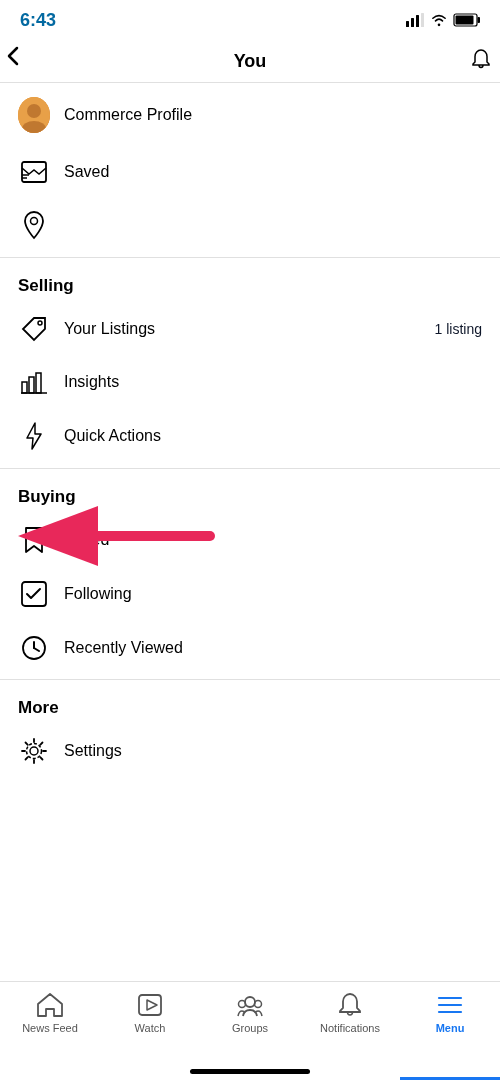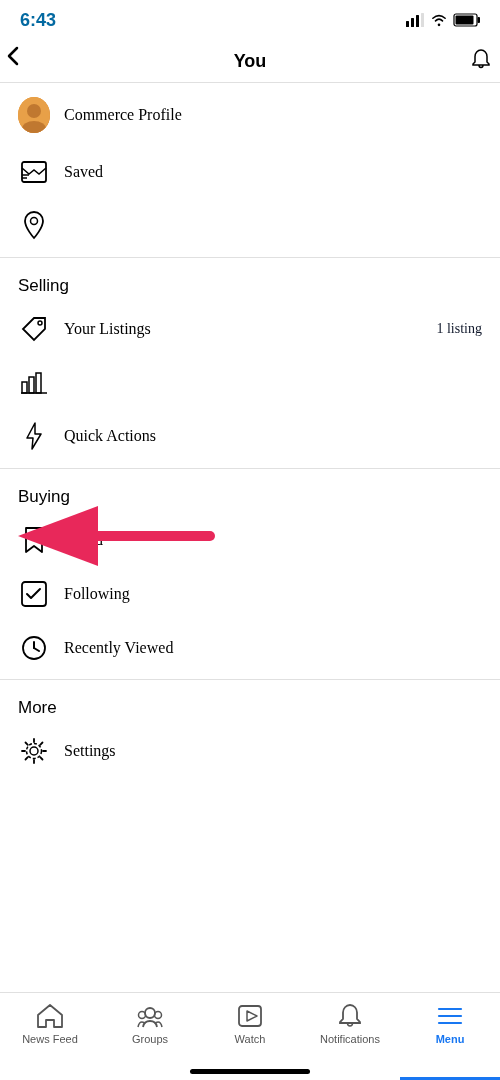--- a/index.html
+++ b/index.html
@@ -60,21 +60,20 @@
     
     .menu-list {
       list-style: none;
     }
     .menu-item {
       display: flex;
       align-items: center;
       padding: 14px 18px;
       cursor: pointer;
       position: relative;
-      font-family: Liberation Serif, serif;
     }
     .menu-icon {
       width: 32px;
       display: flex;
       justify-content: center;
       align-items: center;
       margin-right: 14px;
       flex-shrink: 0;
     }
     .menu-label {
@@ -86,21 +85,21 @@
       font-size: 14px;
       color: #0f172a;
     }
 
     
     .section-header {
       padding: 14px 18px 6px;
     }
     .section-title {
       font-size: 17px;
-      font-weight: 400;
+      font-weight: 700;
       color: #000;
     }
 
     
     .divider {
       height: 1px;
       background: #e0e0e0;
       margin: 4px 0;
     }
 
@@ -115,21 +114,21 @@
       justify-content: center;
       overflow: hidden;
     }
 
     
     .bottom-nav {
       position: absolute;
       bottom: 0;
       left: 0;
       right: 0;
-      height: 88px;
+      height: 99px;
       background: #fff;
       border-top: 1px solid #e0e0e0;
       display: flex;
       align-items: flex-start;
       padding-top: 8px;
     }
     .nav-item {
       flex: 1;
       display: flex;
       flex-direction: column;
@@ -283,20 +282,21 @@
 
     <li class="menu-item">
       <div class="menu-icon">
         <svg width="26" height="24" viewBox="0 0 26 24">
           <rect x="1" y="12" width="5" height="11" stroke="#000" stroke-width="1.5" fill="none"></rect>
           <rect x="8" y="7" width="5" height="16" stroke="#000" stroke-width="1.5" fill="none"></rect>
           <rect x="15" y="3" width="5" height="20" stroke="#000" stroke-width="1.5" fill="none"></rect>
           <line x1="0" y1="23" x2="26" y2="23" stroke="#000" stroke-width="1.5"></line>
         </svg>
       </div>
+      <span class="menu-label">Insights</span>
     </li>
 
     <li class="menu-item">
       <div class="menu-icon">
         <svg width="18" height="28" viewBox="0 0 18 28">
           <path d="M10 1 L2 16 L8 16 L7 27 L16 12 L10 12 Z" stroke="#000" stroke-width="1.5" fill="none" stroke-linejoin="round"></path>
         </svg>
       </div>
       <span class="menu-label">Quick Actions</span>
     </li>
@@ -372,48 +372,48 @@
 <div class="bottom-nav">
   <div class="nav-active-bar"></div>
 
   <div class="nav-item">
     <div class="nav-icon">
       <svg width="26" height="24" viewBox="0 0 26 24" fill="none">
         <path d="M1 11 L13 1 L25 11 L25 23 L17 23 L17 16 L9 16 L9 23 L1 23 Z" stroke="#555" stroke-width="1.8" fill="none" stroke-linejoin="round"></path>
       </svg>
     </div>
     <span class="nav-label">News Feed</span>
+  </div>
+
+  <div class="nav-item">
+    <div class="nav-icon">
+      <svg width="26" height="24" viewBox="0 0 26 24" fill="none">
+        <rect x="2" y="2" width="22" height="20" rx="3" stroke="#555" stroke-width="1.8" fill="none"></rect>
+        <polygon points="10,7 10,17 20,12" stroke="#555" stroke-width="1.5" fill="none" stroke-linejoin="round"></polygon>
+      </svg>
+    </div>
+    <span class="nav-label">Watch</span>
   </div>
 
   <div class="nav-item">
     <div class="nav-icon">
       <svg width="28" height="26" viewBox="0 0 28 26" fill="none">
         <circle cx="14" cy="10" r="5" stroke="#555" stroke-width="1.8"></circle>
         <circle cx="6" cy="12" r="3.5" stroke="#555" stroke-width="1.5"></circle>
         <circle cx="22" cy="12" r="3.5" stroke="#555" stroke-width="1.5"></circle>
         <path d="M2 24 Q3 19 6 19 Q8 19 9 21" stroke="#555" stroke-width="1.5" fill="none"></path>
         <path d="M26 24 Q25 19 22 19 Q20 19 19 21" stroke="#555" stroke-width="1.5" fill="none"></path>
         <path d="M7 24 Q8 18 14 18 Q20 18 21 24" stroke="#555" stroke-width="1.8" fill="none"></path>
       </svg>
     </div>
     <span class="nav-label">Groups</span>
   </div>
 
   <div class="nav-item">
     <div class="nav-icon">
-      <svg width="26" height="24" viewBox="0 0 26 24" fill="none">
-        <rect x="2" y="2" width="22" height="20" rx="3" stroke="#555" stroke-width="1.8" fill="none"></rect>
-        <polygon points="10,7 10,17 20,12" stroke="#555" stroke-width="1.5" fill="none" stroke-linejoin="round"></polygon>
-      </svg>
-    </div>
-    <span class="nav-label">Watch</span>
-  </div>
-
-  <div class="nav-item">
-    <div class="nav-icon">
       <svg width="24" height="26" viewBox="0 0 24 26" fill="none">
         <path d="M12 2 C8 2 5 5.5 5 9.5 L5 16 L2 19 L2 20 L22 20 L22 19 L19 16 L19 9.5 C19 5.5 16 2 12 2 Z" stroke="#555" stroke-width="1.8" fill="none"></path>
         <path d="M9.5 20 Q9.5 23 12 23 Q14.5 23 14.5 20" stroke="#555" stroke-width="1.5" fill="none"></path>
       </svg>
     </div>
     <span class="nav-label">Notifications</span>
   </div>
 
   <div class="nav-item active">
     <div class="nav-icon">

